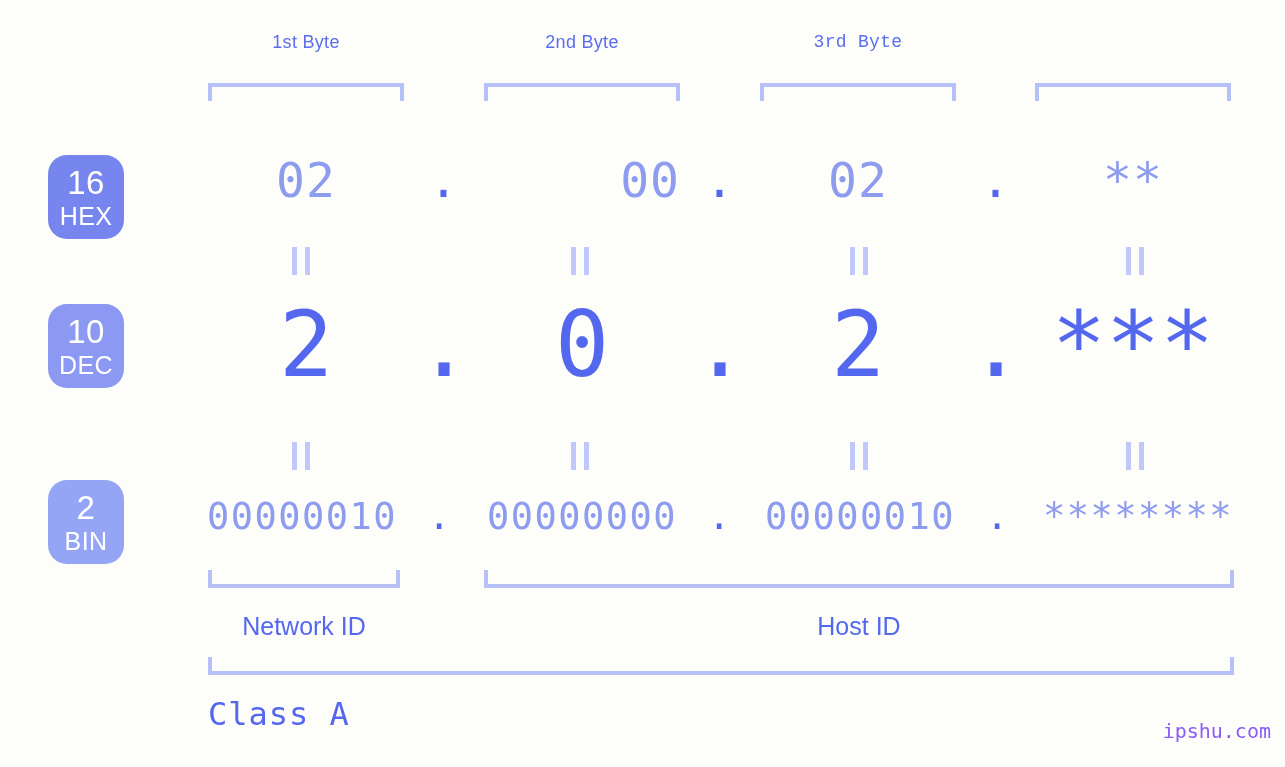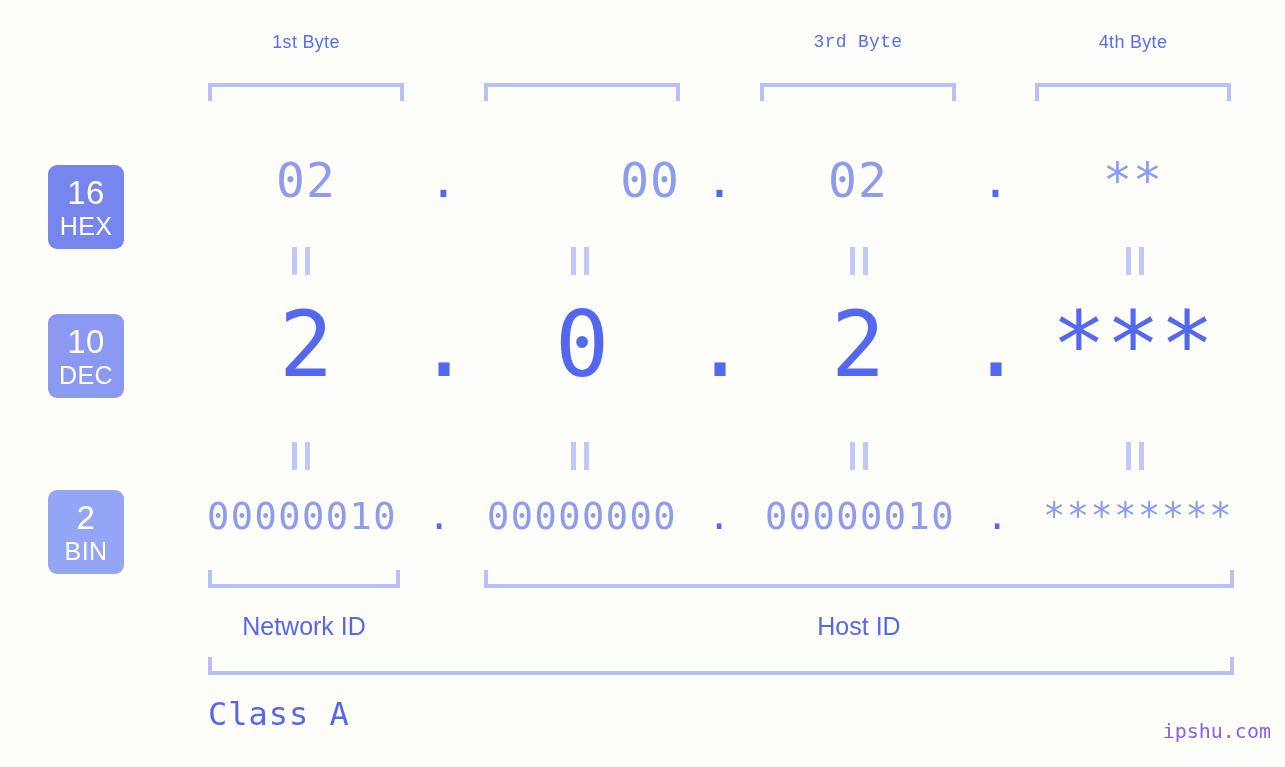--- a/index.html
+++ b/index.html
@@ -47,29 +47,28 @@
     
     border-width: 0 4px 4px 4px;
     height: 18px;
   }
 
   
   .badge {
     position: absolute;
     left: 48px;
     width: 76px;
-    border-radius: 9px;
+    border-radius: 19px;
     color: #ffffff;
     display: flex;
     flex-direction: column;
     align-items: center;
     justify-content: center;
     font-family: "Liberation Sans", sans-serif;
     line-height: 1;
-    margin-top: 10px;
   }
   .badge .num {
     font-size: 33px;
     letter-spacing: 0.5px;
   }
   .badge .abbr {
     font-size: 25px;
     margin-top: 5px;
     letter-spacing: 0.4px;
   }
@@ -165,22 +164,22 @@
     color: #8b5cf6;
     white-space: nowrap;
   }
 </style>
 </head>
 <body>
 
 <div class="stage">
 
   <div class="byte-label" style="left:208px; width:196px;">1st Byte</div>
+  <div class="byte-label" style="left:484px; width:196px;">2nd Byte</div>
   <div class="byte-label" style="left:760px; width:196px;font-family:Liberation Mono, monospace;">3rd Byte</div>
-  <div class="byte-label" style="left:1035px; width:196px;">4th Byte</div>
 
   <div class="bracket down" style="left:208px; top:83px; width:196px;"></div>
   <div class="bracket down" style="left:484px; top:83px; width:196px;"></div>
   <div class="bracket down" style="left:760px; top:83px; width:196px;"></div>
   <div class="bracket down" style="left:1035px; top:83px; width:196px;"></div>
 
   <div class="badge" id="badge-hex">
     <span class="num">16</span>
     <span class="abbr">HEX</span>
   </div>

